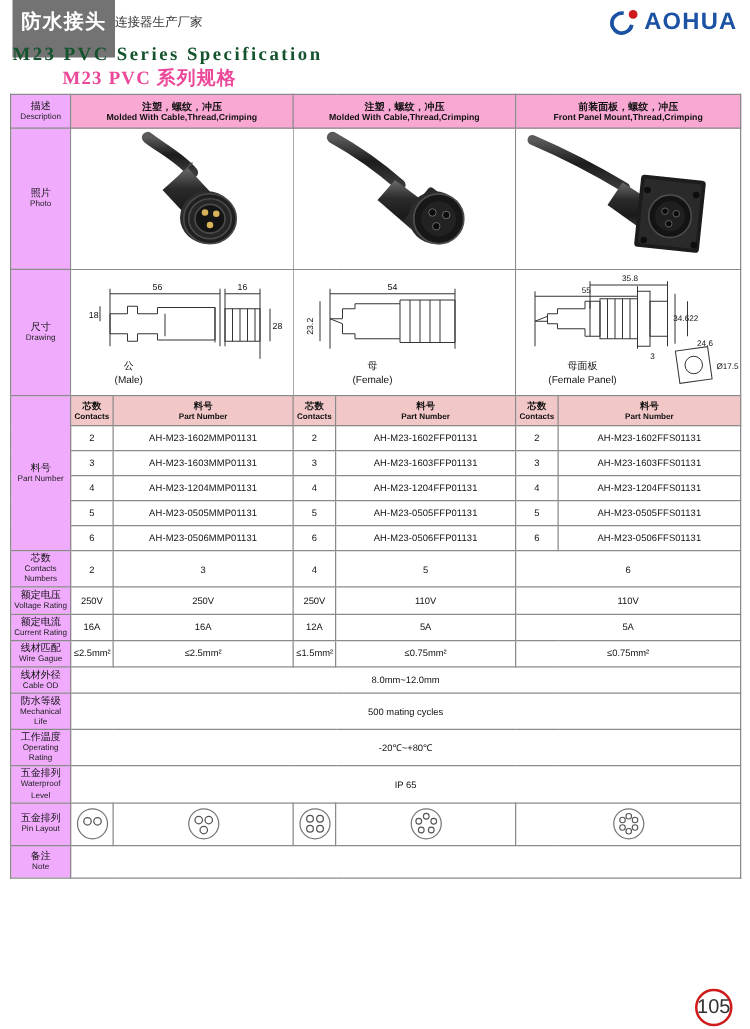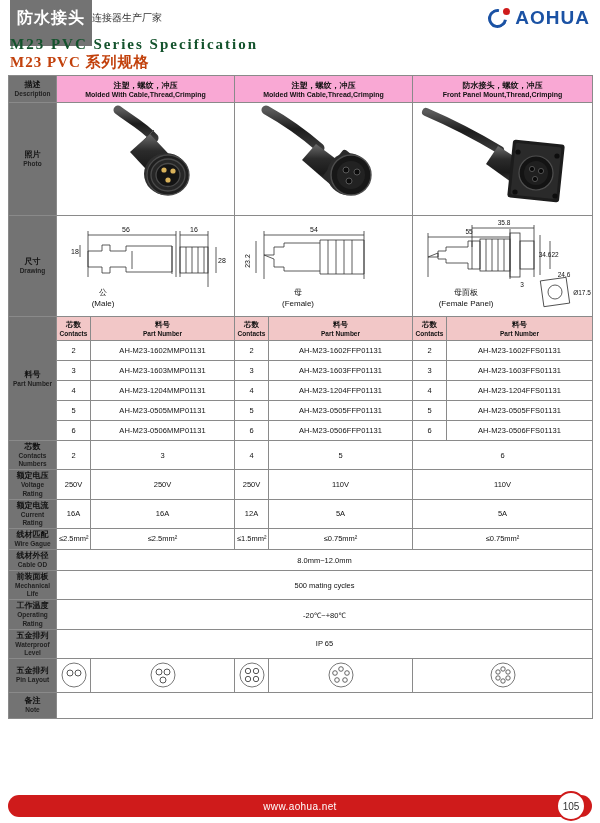--- a/index.html
+++ b/index.html
@@ -35,36 +35,36 @@
   }
   .logo-text { font-size:19px; font-weight:bold; color:#1b52a4; letter-spacing:1px; }
 
   
   .title-en {
     font-size:15px; color:#14532d; letter-spacing:2px;
     font-family:"Liberation Serif", serif; font-weight:bold;
     padding-left:2px; margin-top:2px;
   }
   .title-cn {
-    font-size:15px; color:#c2410c; letter-spacing:1px;
+    font-size:15px; color:#ec4899; letter-spacing:1px;
     font-family:"Liberation Serif", serif; font-weight:bold;
-    padding-left:2px; margin-bottom:3px;
+    padding-left:2px; margin-bottom:3px;margin-left:40px;
   }
 
   
   table.spec { width:584px; border-collapse:collapse; table-layout:fixed; }
   table.spec td, table.spec th {
     border:1px solid #8a8a8a;
     text-align:center; vertical-align:middle;
     font-size:7.5px; color:#111;
   }
   .hdr { background:#f9a8d4; font-weight:bold; padding:4px 2px; }
   .hdr .cn { font-size:8px; display:block; }
   .hdr .en { font-size:7px; display:block; }
-  .rowlbl { width:48px; background:#737373; font-weight:bold; line-height:1.25; }
+  .rowlbl { width:48px; background:#f0abfc; font-weight:normal; line-height:1.25; }
   .rowlbl .cn { font-size:8px; display:block; }
   .rowlbl .en { font-size:6.5px; display:block; color:#222; }
 
   .photo-cell { height:112px; position:relative; background:#fff; }
   .draw-cell { height:100px; position:relative; background:#fff; }
 
   .pn-sub { background:#f2c7c7; font-weight:bold; font-size:7px; padding:3px 0; }
   .pn-sub .cn { display:block; font-size:7.5px; }
   .pn-sub .en { display:block; font-size:6.5px; }
   td.pn-num { width:34px; font-size:8px; padding:5px 0; }
@@ -77,21 +77,21 @@
   .footer {
     position:absolute; left:8px; right:8px; bottom:6px; height:22px;
     background:#cf1b1b; color:#fff; border-radius:11px;
     display:flex; align-items:center; justify-content:center;
     font-size:10px; letter-spacing:0.4px;
   }
   .pagebadge {
     position:absolute; right:14px; bottom:2px; width:30px; height:30px;
     border:2px solid #cf1b1b; border-radius:50%; background:#fff;
     display:flex; align-items:center; justify-content:center;
-    font-size:10px; color:#333;
+    font-size:16px; color:#333;
   }
 
   
   .cellsvg { display:block; margin:0 auto; }
 </style>
 </head>
 <body>
 
 <div class="page">
 
@@ -131,21 +131,21 @@
       </td>
       <td class="hdr" colspan="2">
         <span class="cn">注塑，螺纹，冲压</span>
         <span class="en">Molded With Cable,Thread,Crimping</span>
       </td>
       <td class="hdr" colspan="2">
         <span class="cn">注塑，螺纹，冲压</span>
         <span class="en">Molded With Cable,Thread,Crimping</span>
       </td>
       <td class="hdr" colspan="2">
-        <span class="cn">防水接头，螺纹，冲压</span>
+        <span class="cn">前装面板，螺纹，冲压</span>
         <span class="en">Front Panel Mount,Thread,Crimping</span>
       </td>
     </tr>
 
     <tr>
       <td class="rowlbl">
         <span class="cn">照片</span>
         <span class="en">Photo</span>
       </td>
       <td class="photo-cell" colspan="2">
@@ -428,21 +428,21 @@
     </tr>
     <tr>
       <td class="rowlbl">
         <span class="cn">线材外径</span>
             <span class="en">Cable OD</span>
       </td>
       <td class="wide" colspan="6">8.0mm~12.0mm</td>
     </tr>
     <tr>
       <td class="rowlbl">
-        <span class="cn">前装面板</span>
+        <span class="cn">防水等级</span>
             <span class="en">Mechanical Life</span>
       </td>
       <td class="wide" colspan="6">500 mating cycles</td>
     </tr>
     <tr>
       <td class="rowlbl">
         <span class="cn">工作温度</span>
             <span class="en">Operating Rating</span>
       </td>
       <td class="wide" colspan="6">-20℃~+80℃</td>
@@ -510,19 +510,16 @@
     <tr>
       <td class="rowlbl">
         <span class="cn">备注</span>
             <span class="en">Note</span>
       </td>
       <td class="wide" colspan="6" style="height:26px"></td>
     </tr>
   </tbody>
     </table>
 
-  <div class="footer">
-    <span>www.aohua.net</span>
-  </div>
   <div class="pagebadge">
     <span>105</span>
   </div>
 </div>
 
 </body></html>

